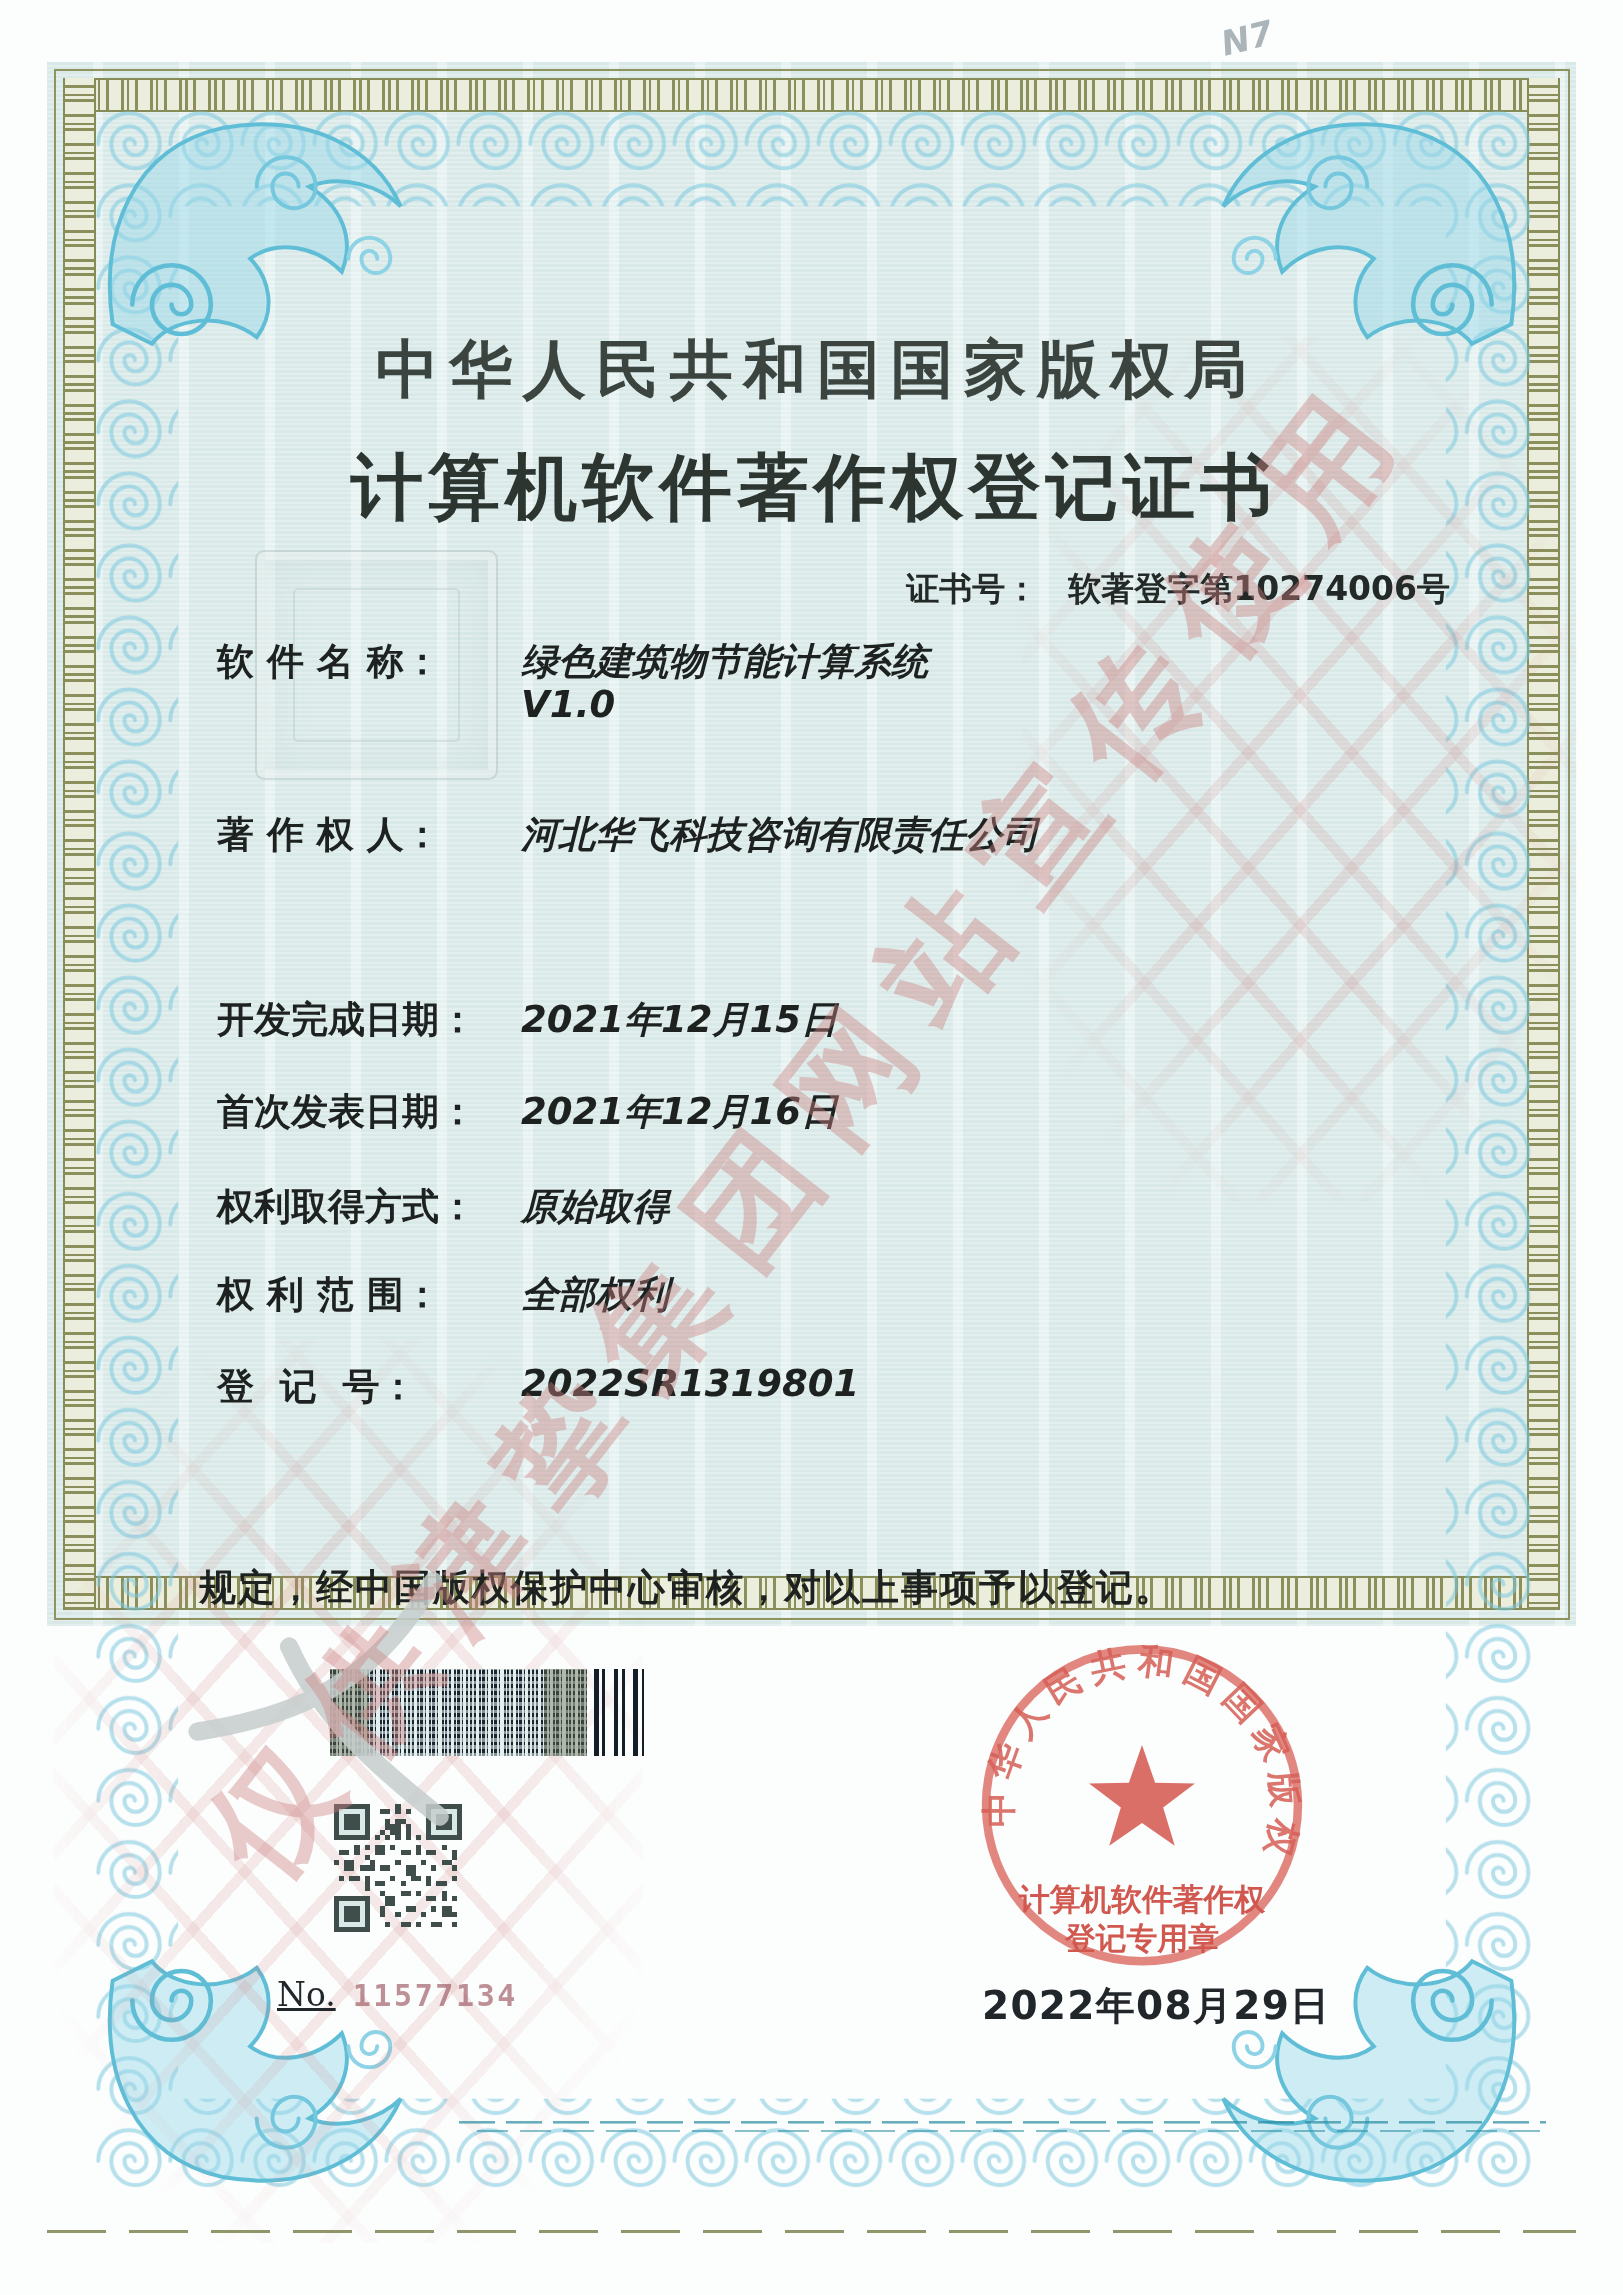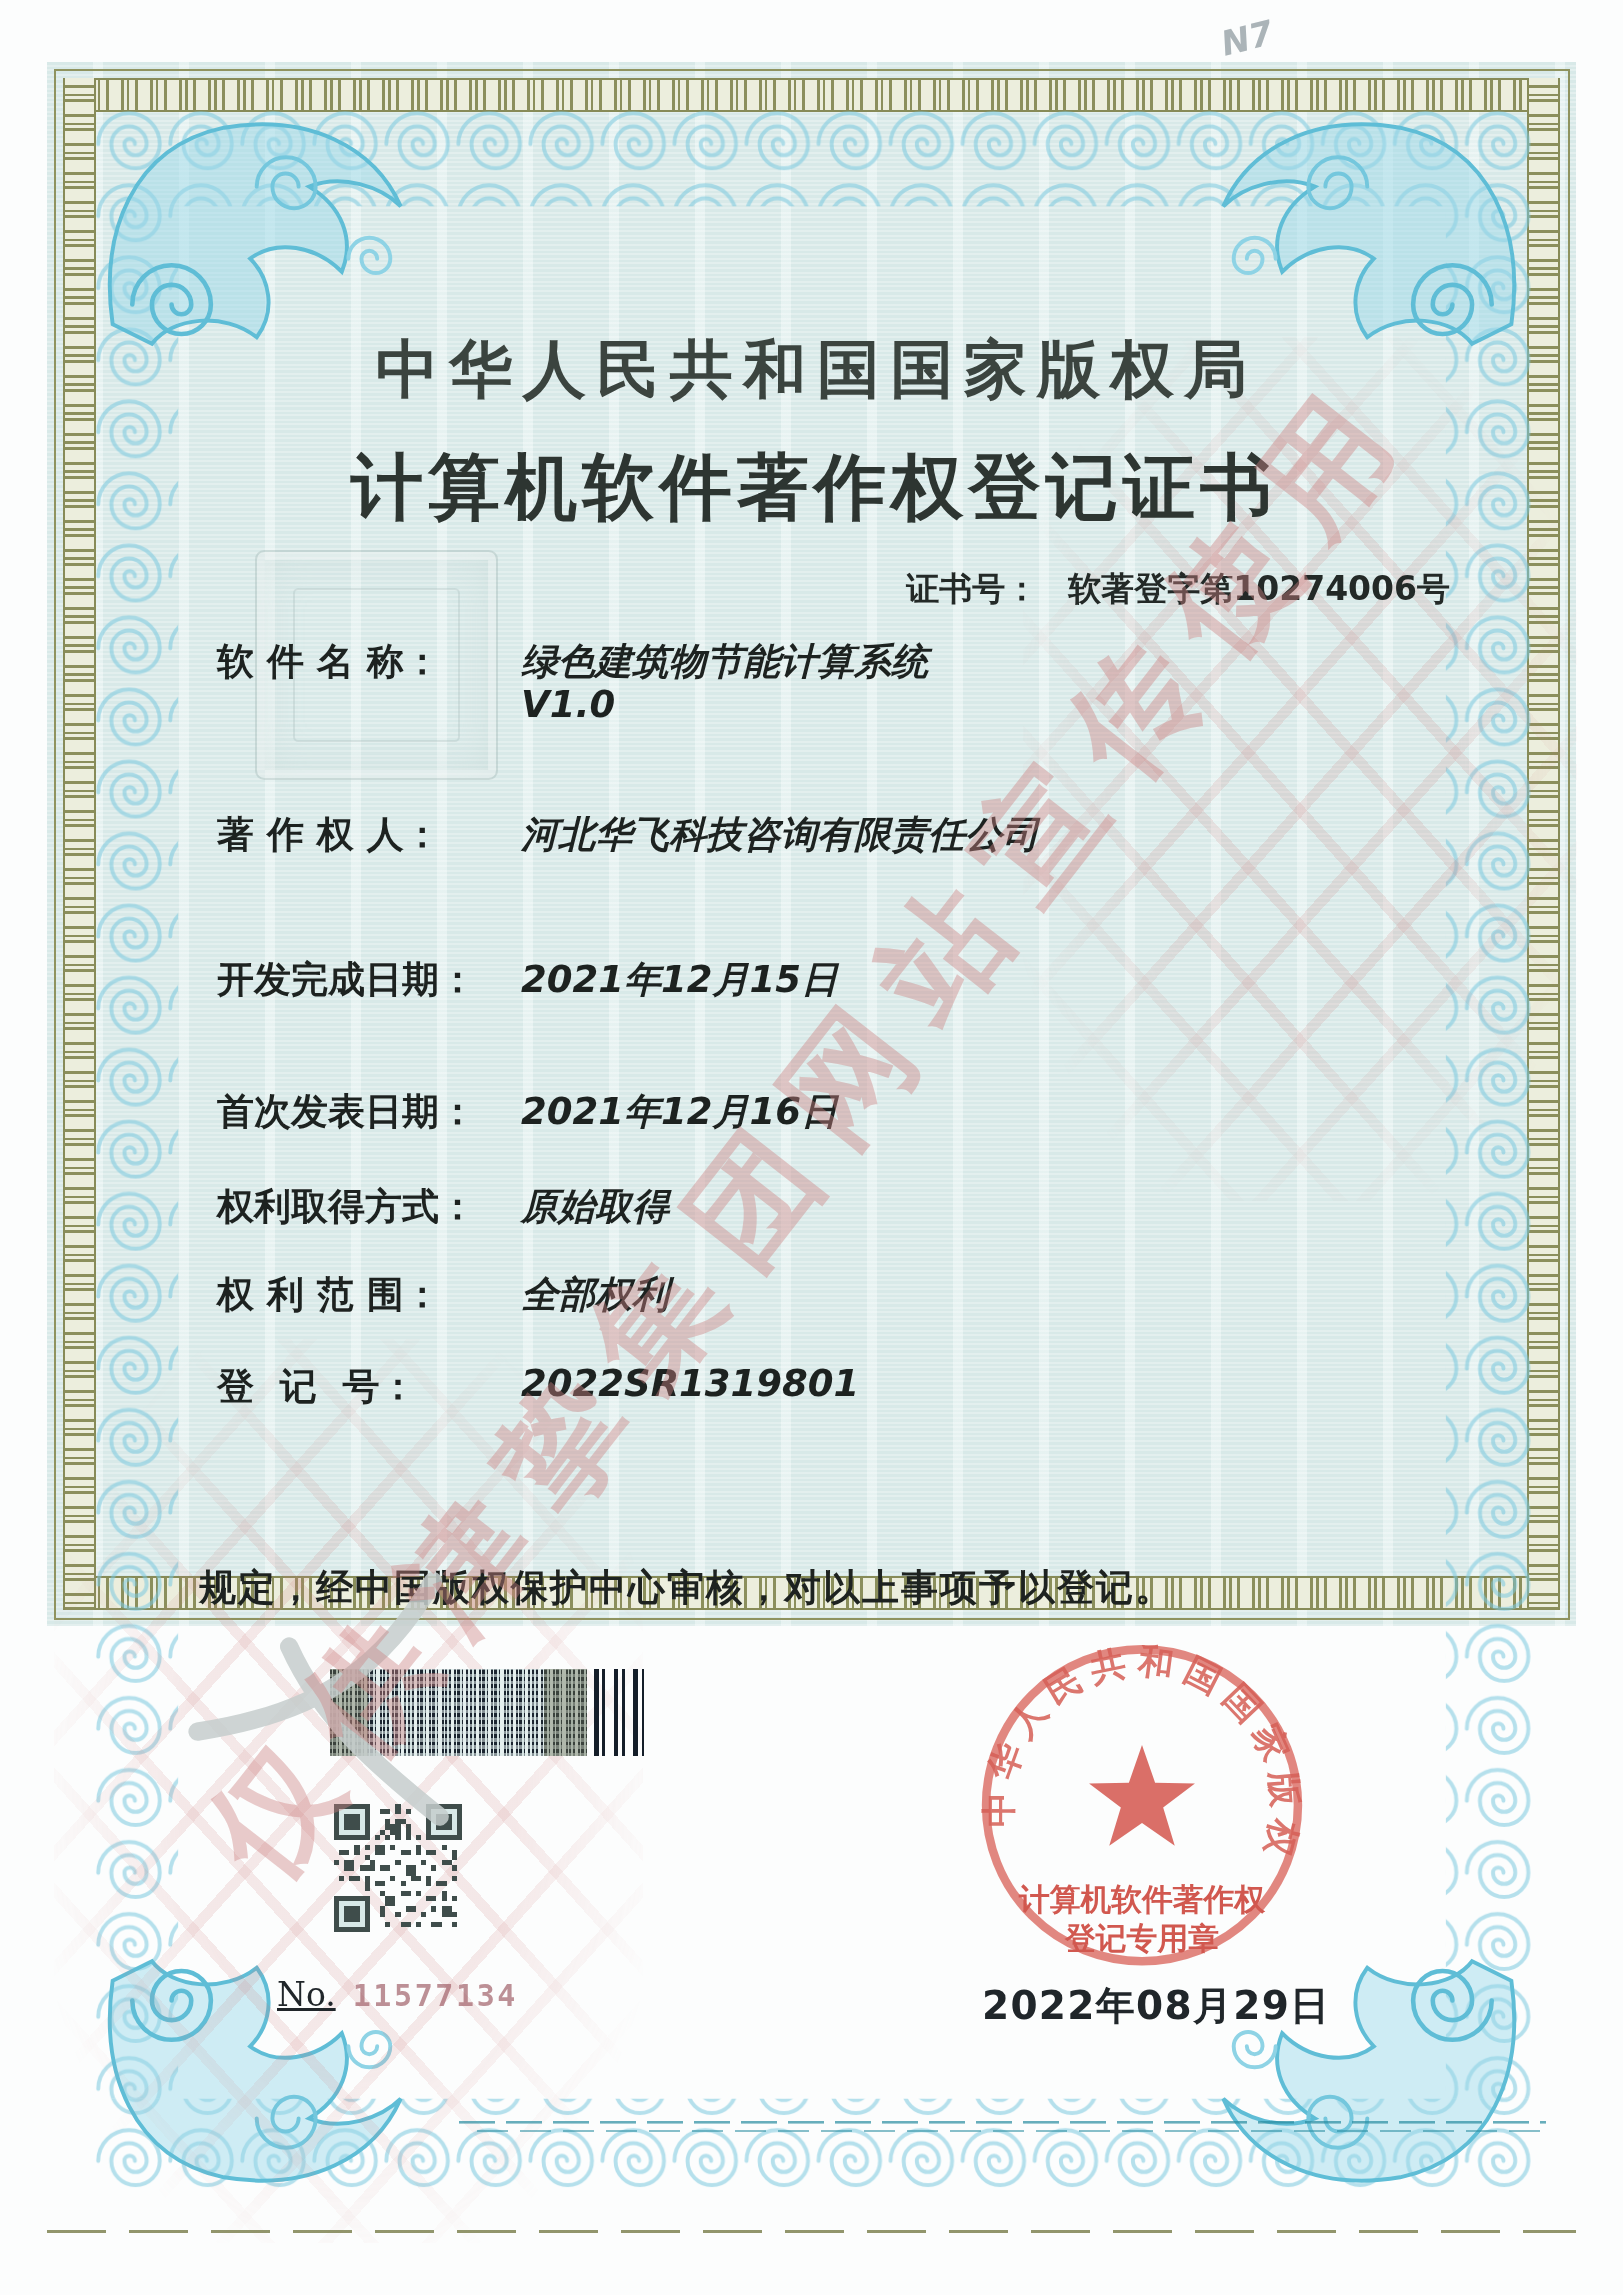--- a/index.html
+++ b/index.html
@@ -51,21 +51,21 @@
   .title2{position:absolute;top:378px;left:0;width:100%;text-align:center;z-index:10;
      font:700 72px "DejaVu Serif",serif;letter-spacing:5.2px;text-indent:5.2px;color:#2d3531;}
   .cert-no{position:absolute;top:505px;right:126px;z-index:10;white-space:pre;
      font:700 33px "DejaVu Sans",sans-serif;color:#232927;}
   .cert-no .gap{display:inline-block;width:30px;}
 
   .row{position:absolute;left:170px;height:52px;z-index:10;
      font:700 37px "DejaVu Sans",sans-serif;color:#1d2220;}
   .row .lbl{white-space:pre;}
   .row .val{position:absolute;left:304px;white-space:pre;font-style:italic;}
-  .r0{top:575px}.r0b{top:621px}.r1{top:748px}.r2{top:893px}.r3{top:1025px}
+  .r0{top:575px}.r0b{top:621px}.r1{top:748px}.r2{top:933px}.r3{top:1025px}
   .r4{top:1120px}.r5{top:1208px}.r6{top:1300px}
 
   .st{position:absolute;z-index:10;white-space:pre;
      font:700 37px "DejaVu Sans",sans-serif;color:#1d2220;letter-spacing:2px;}
   .st1{left:239px;top:1409px;}
   .st2{left:152px;top:1501px;}
 
   
   .barcode{position:absolute;left:283px;top:1607px;width:257px;height:87px;z-index:10;
      background-image:

